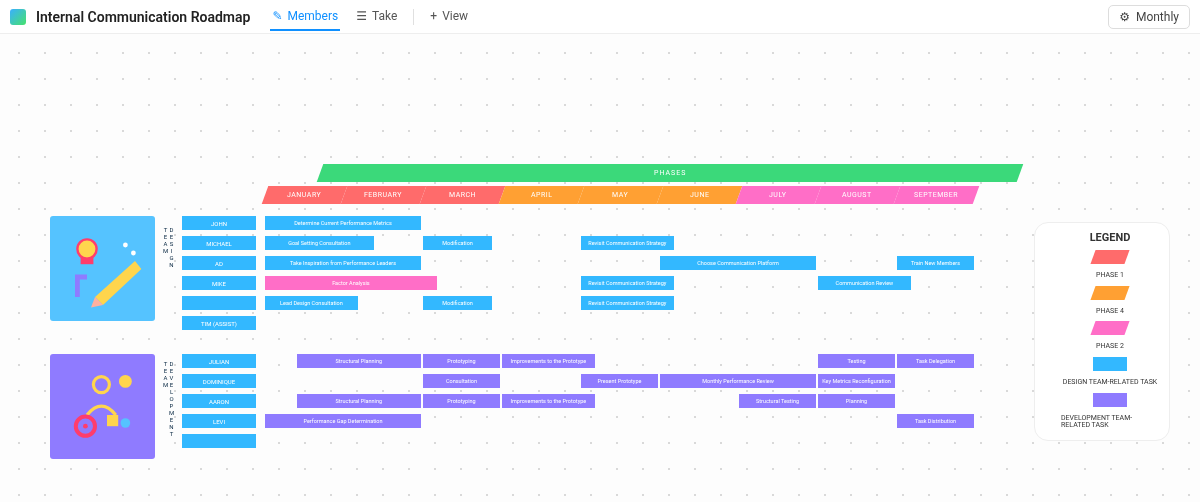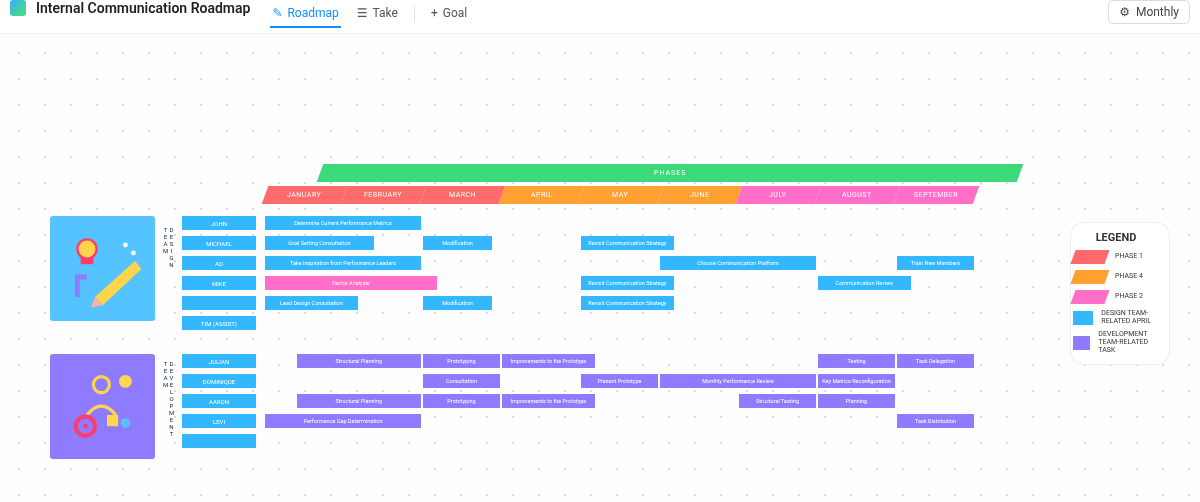--- a/index.html
+++ b/index.html
@@ -1,19 +1,19 @@
 <!DOCTYPE html>
 <html><head>
 <meta charset="utf-8">
 <style>
   * { box-sizing: border-box; margin: 0; padding: 0; }
   html, body { width: 1200px; height: 502px; font-family: -apple-system, BlinkMacSystemFont, "Segoe UI", Roboto, sans-serif; background:#ffffff; overflow:hidden; }
 
   
-  .topbar { height:34px; display:flex; align-items:flex-start; gap:10px; padding:0 10px; border-bottom:1px solid #eee;}
+  .topbar { height:34px; display:flex; align-items:center; gap:10px; padding:0 10px; border-bottom:1px solid #eee;}
   .topbar .appicon { width:16px; height:16px; background:linear-gradient(135deg,#3ab0ff,#47e26c); border-radius:3px;}
   .topbar .title { font-size:14px; font-weight:600; color:#222;}
   .views { display:flex; align-items:center; gap:14px; margin-left:10px;}
   .view-item { display:flex; align-items:center; gap:5px; font-size:12px; color:#555; padding:6px 2px; cursor:pointer; border-bottom:2px solid transparent;}
   .view-item.active { color:#1090ff; border-bottom-color:#1090ff;}
   .separator { width:1px; height:16px; background:#e0e0e0;}
   .automate { margin-left:auto; border:1px solid #ddd; border-radius:5px; padding:4px 10px; font-size:12px; color:#444; display:flex; align-items:center; gap:6px; cursor:pointer;}
 
   
   .canvas { position:relative; width:1200px; height:468px; background:#fdfdfd;
@@ -43,51 +43,51 @@
   .teambadge.dev{ background:#8f7bff;}
   .vtext { position:absolute; font-size:6px; color:#0b2a44; writing-mode:vertical-rl; text-orientation:upright; letter-spacing:0px; line-height:1; }
 
   
   .bar { position:absolute; height:14px; font-size:5.5px; color:#fff; display:flex; align-items:center; justify-content:center; padding:0 4px; white-space:nowrap; overflow:hidden;}
   .bar.blue{ background:#33b8ff;}
   .bar.purple{ background:#8f7bff;}
   .bar.pink{ background:#ff6ec7;}
 
   
-  .legend { position:absolute; right:30px; top:188px; width:100px; background:#fff; border:1px solid #eee; border-radius:14px; padding:8px 10px 10px 2px;}
+  .legend { position:absolute; right:30px; top:188px; width:136px; background:#fff; border:1px solid #eee; border-radius:14px; padding:8px 10px 10px 26px;}
   .legend h4{ font-size:11px; font-weight:700; color:#333; text-align:center; margin-bottom:6px;}
-  .legrow{ display:flex; align-items:center; gap:8px; margin-top:6px;}
+  .legrow{ display:flex; align-items:center; gap:8px; margin-top:6px;flex-direction:column;}
   .swatch{ width:34px; height:14px;}
   .swatch.para{ transform:skewX(-20deg);}
   .leglabel{ font-size:7px; color:#333; line-height:1.1;}
 
   
   .badge-svg{ width:80px; height:80px;}
 
   .glyph{ font-size:12px; line-height:1;}
 </style>
 </head>
 <body>
 
 <div class="topbar">
   <div class="appicon"></div>
   <div class="title">Internal Communication Roadmap</div>
   <div class="views">
     <div class="view-item active">
       <span class="glyph">✎</span>
-      <span>Roadmap</span>
+      <span>Members</span>
     </div>
     <div class="view-item">
       <span class="glyph">☰</span>
       <span>Take</span>
     </div>
     <div class="separator"></div>
     <div class="view-item">
       <span class="glyph">+</span>
-      <span>Goal</span>
+      <span>View</span>
     </div>
   </div>
   <div class="automate">
     <span class="glyph">⚙</span>
     <span>Monthly</span>
   </div>
 </div>
 
 <div class="canvas">
   <div class="stage">
@@ -206,21 +206,21 @@
         <div class="legrow">
           <div class="swatch para" style="background: rgb(255, 160, 51);"></div>
           <div class="leglabel">PHASE 4</div>
         </div>
         <div class="legrow">
           <div class="swatch para" style="background: rgb(255, 110, 199);"></div>
           <div class="leglabel">PHASE 2</div>
         </div>
         <div class="legrow">
           <div class="swatch" style="background: rgb(51, 184, 255);"></div>
-          <div class="leglabel">DESIGN TEAM-RELATED APRIL</div>
+          <div class="leglabel">DESIGN TEAM-RELATED TASK</div>
         </div>
         <div class="legrow">
           <div class="swatch" style="background: rgb(143, 123, 255);"></div>
           <div class="leglabel">DEVELOPMENT TEAM-RELATED TASK</div>
         </div>
       </div>
   </div>
 </div>
 
 </body></html>

